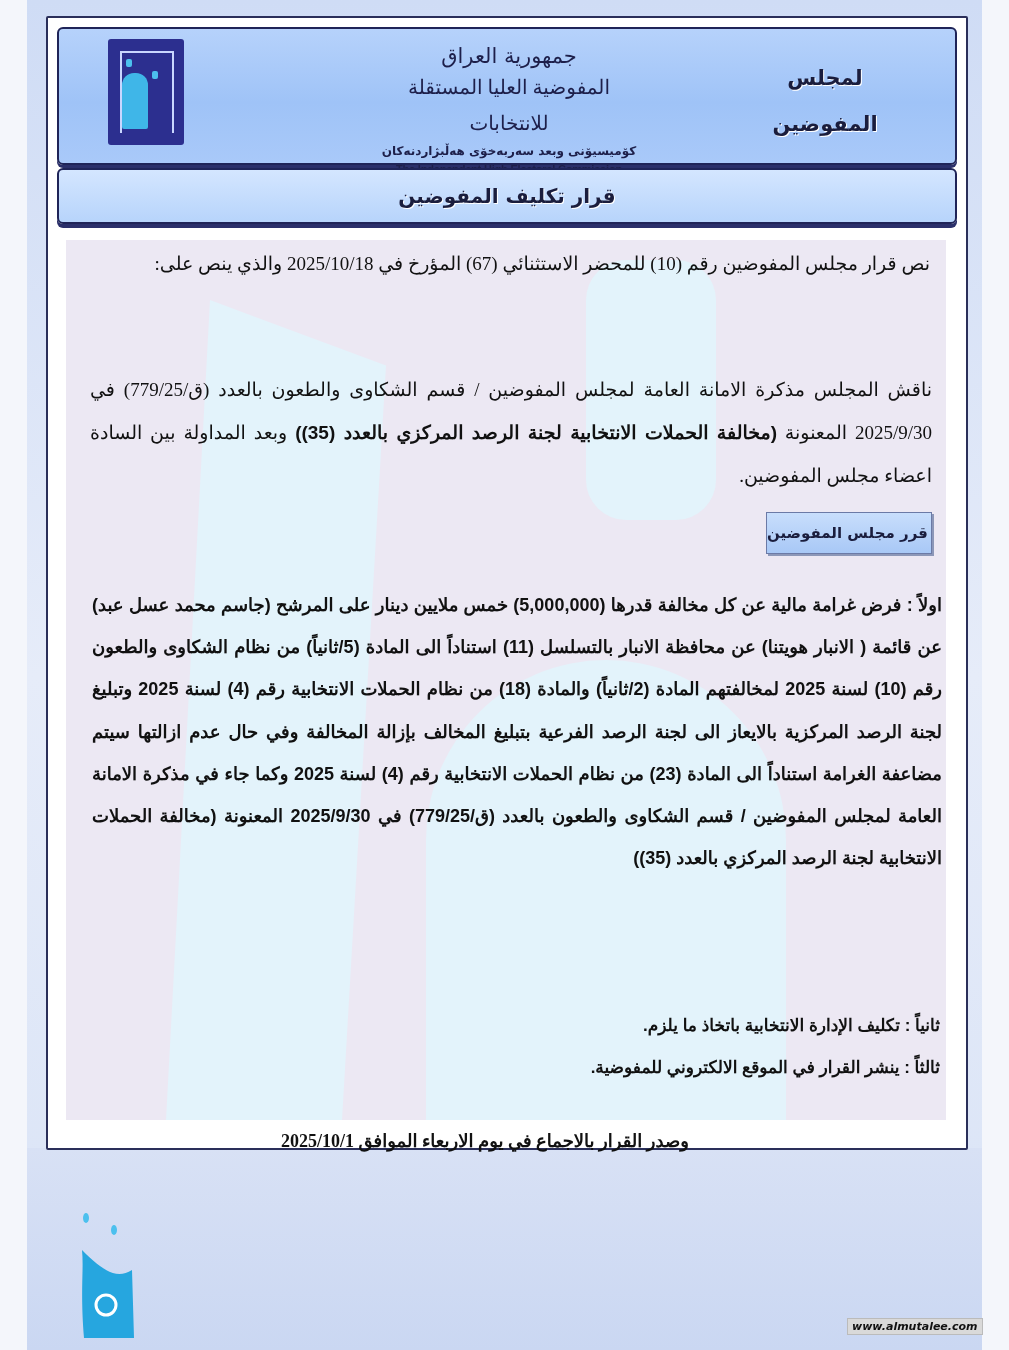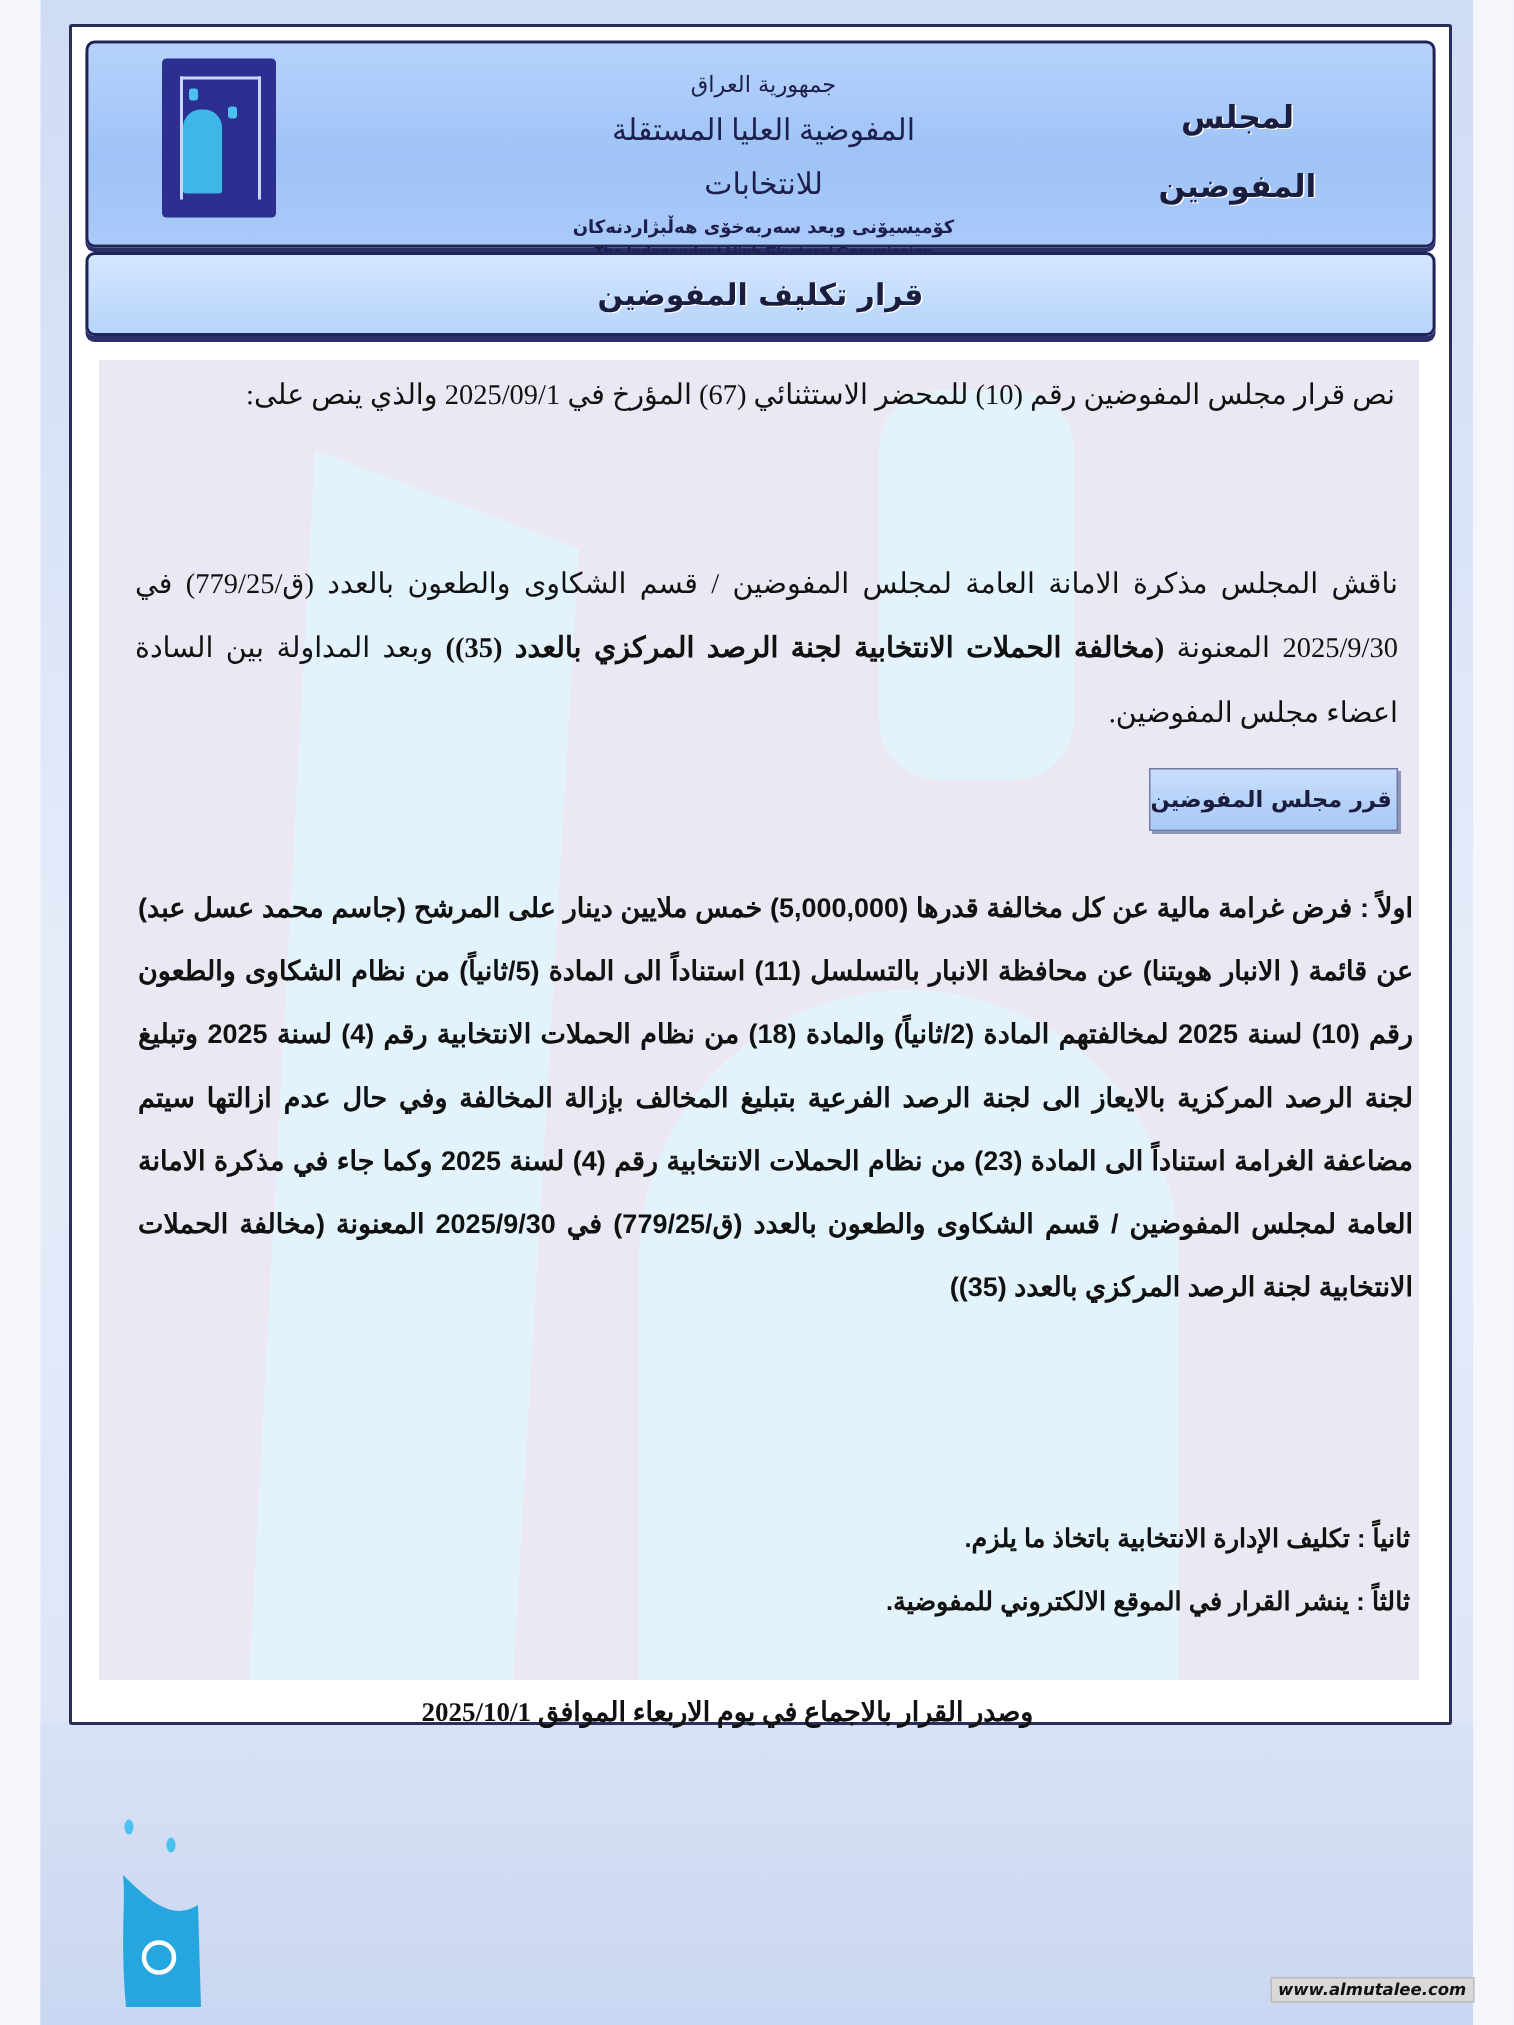--- a/index.html
+++ b/index.html
@@ -44,21 +44,21 @@
   }
   .logo-figure {
     position: absolute; left: 14px; top: 34px; width: 26px; height: 56px;
     background: #3fb6e8;
     border-radius: 12px 12px 2px 2px;
   }
   .logo-dot { position: absolute; width: 6px; height: 8px; background: #4cc0ee; border-radius: 2px; }
   .emblem {
     position: absolute; left: 310px; top: 14px; width: 280px; text-align: center; color: #1d1f4a;
   }
-  .emblem .line1 { font-family: "DejaVu Serif", serif; font-size: 15px; line-height: 26px; }
+  .emblem .line1 { font-family: "DejaVu Serif", serif; font-size: 21px; line-height: 26px; }
   .emblem .line2 { font-family: Liberation Serif, serif; font-size: 20px; line-height: 36px; }
   .emblem .line3 { font-family: "DejaVu Sans", sans-serif; font-weight: bold; font-size: 12px; line-height: 20px; }
   .emblem .line4 { font-family: "Liberation Sans", sans-serif; font-size: 11px; font-weight: bold; letter-spacing: -0.2px; line-height: 16px; }
   .header-right {
     position: absolute; right: 40px; top: 26px; width: 180px; text-align: center;
     color: #1a1d3d; font-weight: bold; font-size: 21px; line-height: 46px;
     text-shadow: 1px 1px 0 #ffffff;
   }
   
   .title-bar {
@@ -80,21 +80,21 @@
   }
   .wm {
     position: absolute; background: #e3f3fb;
   }
   .text {
     position: absolute; direction: rtl; text-align: justify; color: #111;
     font-family: "Liberation Serif", serif;
   }
   .p-intro { left: 70px; top: 244px; width: 860px; font-size: 19px; line-height: 40px; }
   .p-discuss { left: 90px; top: 368px; width: 842px; font-size: 19px; line-height: 43px; }
-  .p-discuss b { font-family: Liberation Serif, serif; font-weight: bold; margin-top: 34px; }
+  .p-discuss b { font-family: Liberation Sans, sans-serif; font-weight: bold; margin-top: 34px; }
   .sub-btn {
     position: absolute; left: 766px; top: 512px; width: 164px; height: 40px;
     background: linear-gradient(180deg, #c8defc 0%, #a8c8f6 100%);
     border: 1px solid #6b7aa6;
     box-shadow: 2px 2px 0 #8c97b8;
   }
   .sub-btn span { line-height: 40px; font-size: 15px; font-weight: bold; color: #1a1d3d; font-family: "DejaVu Sans", sans-serif; }
   .p-first {
     left: 92px; top: 584px; width: 850px; font-size: 18px; line-height: 42.2px;
     font-family: "Liberation Sans", sans-serif; font-weight: bold; text-align-last: justify;
@@ -146,21 +146,21 @@
   </div>
   <div class="header-right">
     <div>لمجلس المفوضين</div>
   </div>
 </div>
 
 <div class="title-bar">
   <span>قرار تكليف المفوضين</span>
 </div>
 
-<div class="text p-intro">نص قرار مجلس المفوضين رقم (10) للمحضر الاستثنائي (67) المؤرخ في 2025/09/1 والذي ينص على:</div>
+<div class="text p-intro">نص قرار مجلس المفوضين رقم (10) للمحضر الاستثنائي (67) المؤرخ في 2025/10/18 والذي ينص على:</div>
 
 <div class="text p-discuss"><span>ناقش المجلس مذكرة الامانة العامة لمجلس المفوضين / قسم الشكاوى والطعون بالعدد (ق/779/25) في 2025/9/30 المعنونة </span><b>(مخالفة الحملات الانتخابية لجنة الرصد المركزي بالعدد (35))</b><span> وبعد المداولة بين السادة اعضاء مجلس المفوضين.</span></div>
 
 <div class="sub-btn">
   <span>قرر مجلس المفوضين</span>
 </div>
 
 <div class="text p-first p-last-line">اولاً : فرض غرامة مالية عن كل مخالفة قدرها (5,000,000) خمس ملايين دينار على المرشح (جاسم محمد عسل عبد) عن قائمة ( الانبار هويتنا) عن محافظة الانبار بالتسلسل (11) استناداً الى المادة (5/ثانياً) من نظام الشكاوى والطعون رقم (10) لسنة 2025 لمخالفتهم المادة (2/ثانياً) والمادة (18) من نظام الحملات الانتخابية رقم (4) لسنة 2025 وتبليغ لجنة الرصد المركزية بالايعاز الى لجنة الرصد الفرعية بتبليغ المخالف بإزالة المخالفة وفي حال عدم ازالتها سيتم مضاعفة الغرامة استناداً الى المادة (23) من نظام الحملات الانتخابية رقم (4) لسنة 2025 وكما جاء في مذكرة الامانة العامة لمجلس المفوضين / قسم الشكاوى والطعون بالعدد (ق/779/25) في 2025/9/30 المعنونة (مخالفة الحملات الانتخابية لجنة الرصد المركزي بالعدد (35))</div>
 <div class="text p-second">ثانياً : تكليف الإدارة الانتخابية باتخاذ ما يلزم.</div>
 <div class="text p-third">ثالثاً : ينشر القرار في الموقع الالكتروني للمفوضية.</div>

